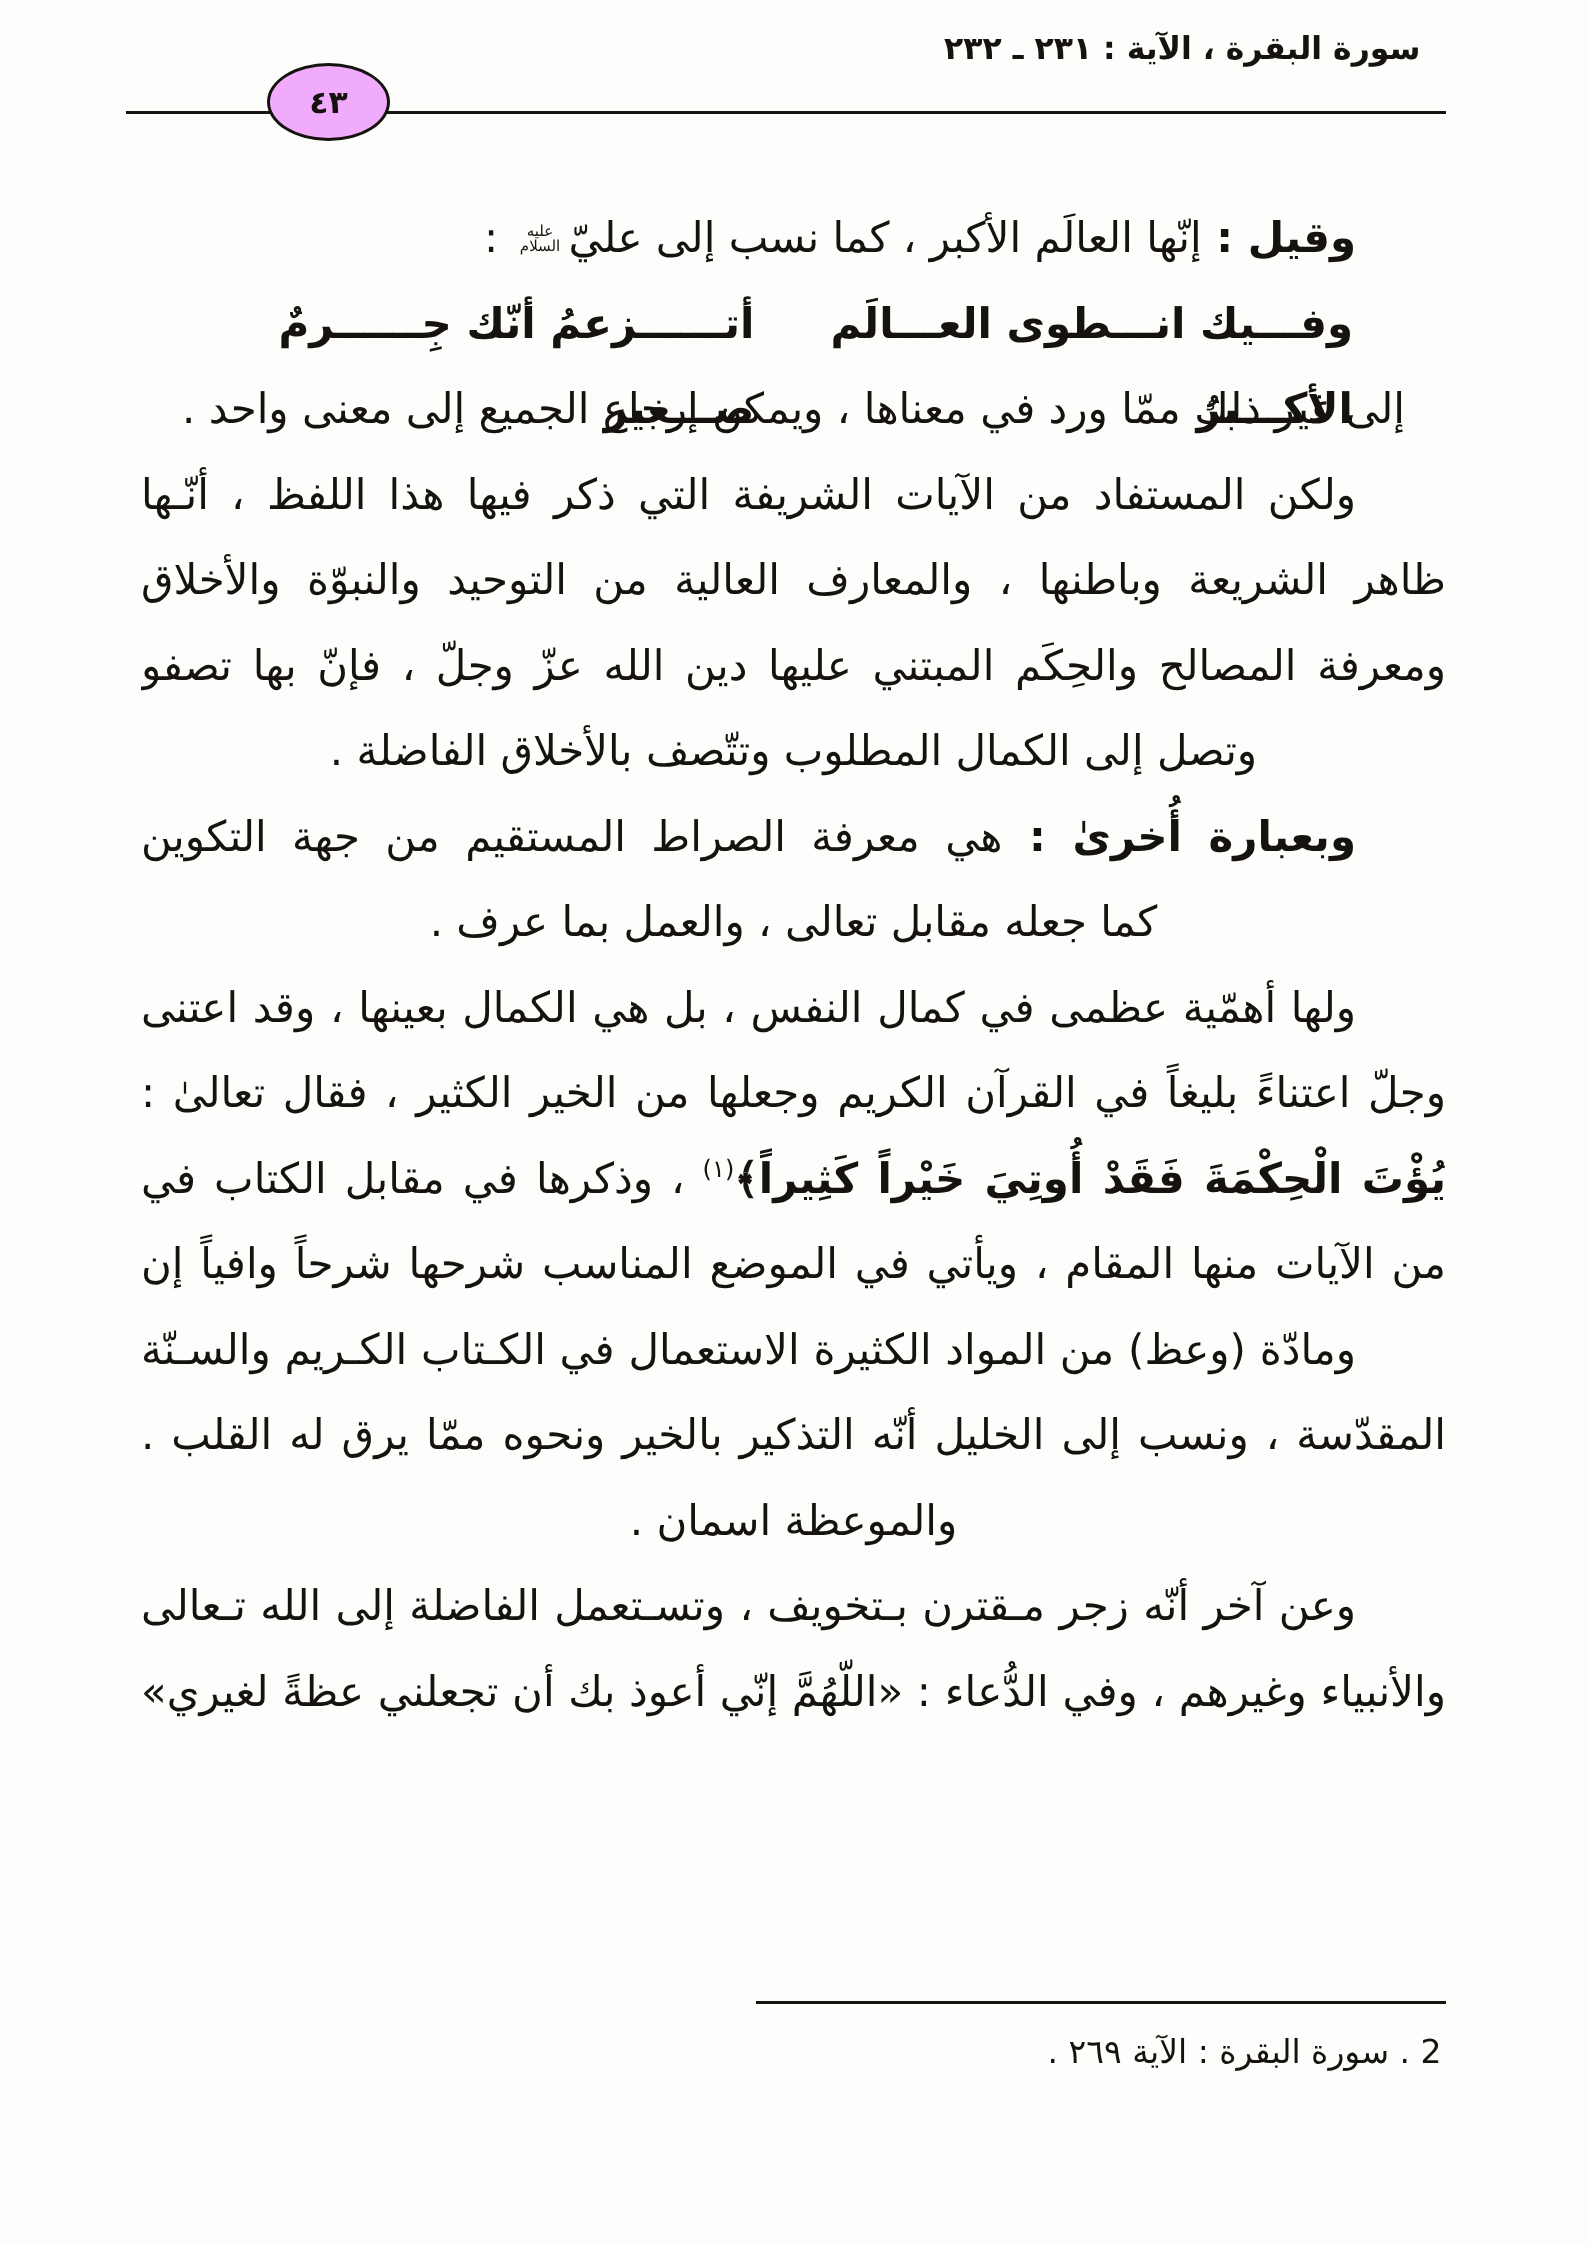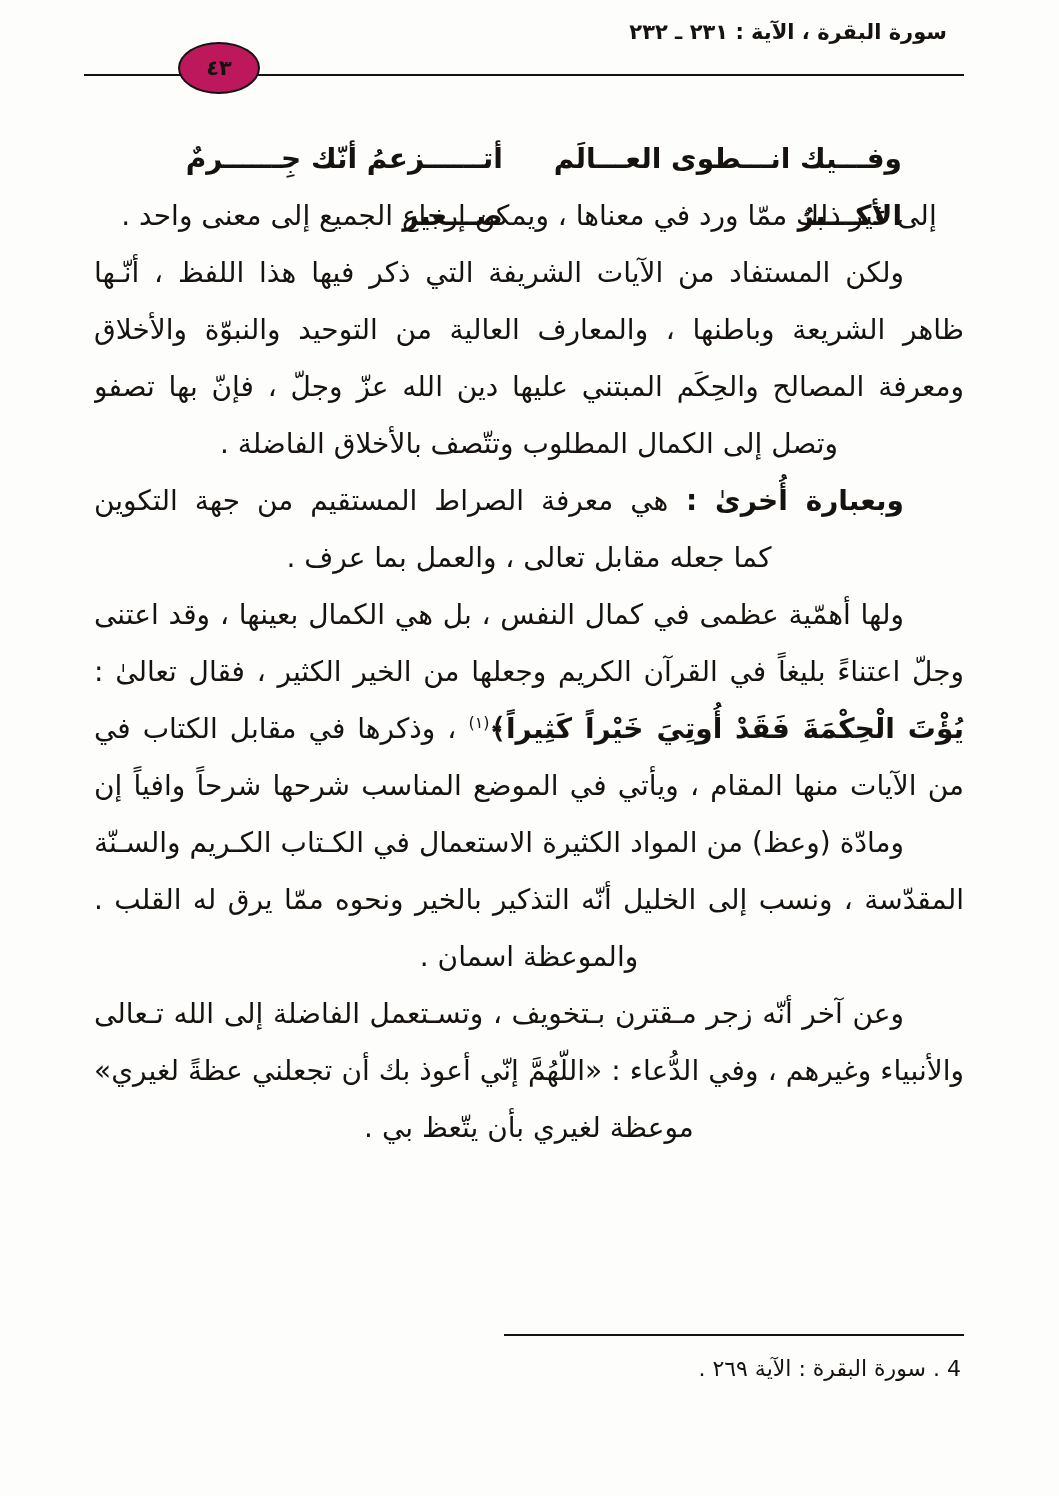--- a/index.html
+++ b/index.html
@@ -21,21 +21,21 @@
     letter-spacing:0;
   }
   .header-rule{
     position:absolute;top:74px;left:84px;right:95px;
     height:2px;background:#15120f;
   }
   .page-number-badge{
     position:absolute;top:42px;left:178px;
     width:78px;height:48px;
     border:2.5px solid #15120f;border-radius:50%;
-    background:#be185d;
+    background:#f0abfc;
     display:flex;align-items:center;justify-content:center;
     font-size:21px;font-weight:bold;
     z-index:2;
   }
   
   .body-text{
     position:absolute;top:130px;right:95px;left:94px;
     font-size:28px;line-height:57px;
   }
   .line{height:57px;white-space:nowrap;}
@@ -77,20 +77,23 @@
 <div class="page">
 
   <div class="header-title">سورة البقرة ، الآية : ٢٣١ ـ ٢٣٢</div>
   <div class="header-rule"></div>
   <div class="page-number-badge">
     <span>٤٣</span>
   </div>
 
   <div class="body-text">
 
+    <div class="line indent">
+      <span class="bold">وقيل : </span><span>إنّها العالَم الأكبر ، كما نسب إلى عليّ</span><span class="honorific">عليه السلام</span><span> :</span>
+    </div>
 
     <div class="verse">
       <span>وفـــيك انـــطوى العـــالَم الأكـــبرُ</span>
       <span>أتــــــزعمُ أنّك جِــــــرمٌ صـــغير</span>
     </div>
 
     <div class="line center">إلى غير ذلك ممّا ورد في معناها ، ويمكن إرجاع الجميع إلى معنى واحد .</div>
 
     <div class="line just indent">ولكن المستفاد من الآيات الشريفة التي ذكر فيها هذا اللفظ ، أنّـها معرفة</div>
     <div class="line just">ظاهر الشريعة وباطنها ، والمعارف العالية من التوحيد والنبوّة والأخلاق الفاضلة ،</div>
@@ -110,20 +113,19 @@
       <span class="bold">يُؤْتَ الْحِكْمَةَ فَقَدْ أُوتِيَ خَيْراً كَثِيراً﴾</span><span class="fnref">(١)</span><span> ، وذكرها في مقابل الكتاب في جملة كثيرة</span>
     </div>
     <div class="line just">من الآيات منها المقام ، ويأتي في الموضع المناسب شرحها شرحاً وافياً إن شاء</div>
 
     <div class="line just indent">ومادّة (وعظ) من المواد الكثيرة الاستعمال في الكـتاب الكـريم والسـنّة</div>
     <div class="line just">المقدّسة ، ونسب إلى الخليل أنّه التذكير بالخير ونحوه ممّا يرق له القلب . والعظة</div>
     <div class="line center">والموعظة اسمان .</div>
 
     <div class="line just indent">وعن آخر أنّه زجر مـقترن بـتخويف ، وتسـتعمل الفاضلة إلى الله تـعالى</div>
     <div class="line just">والأنبياء وغيرهم ، وفي الدُّعاء : «اللّهُمَّ إنّي أعوذ بك أن تجعلني عظةً لغيري» ، أي</div>
-    <div class="line center">موعظة لغيري بأن يتّعظ بي .</div>
 
   </div>
 
   <div class="footnote-rule"></div>
-  <div class="footnote">4 . سورة البقرة : الآية ٢٦٩ .</div>
+  <div class="footnote">2 . سورة البقرة : الآية ٢٦٩ .</div>
 
 </div>
 
 </body></html>

